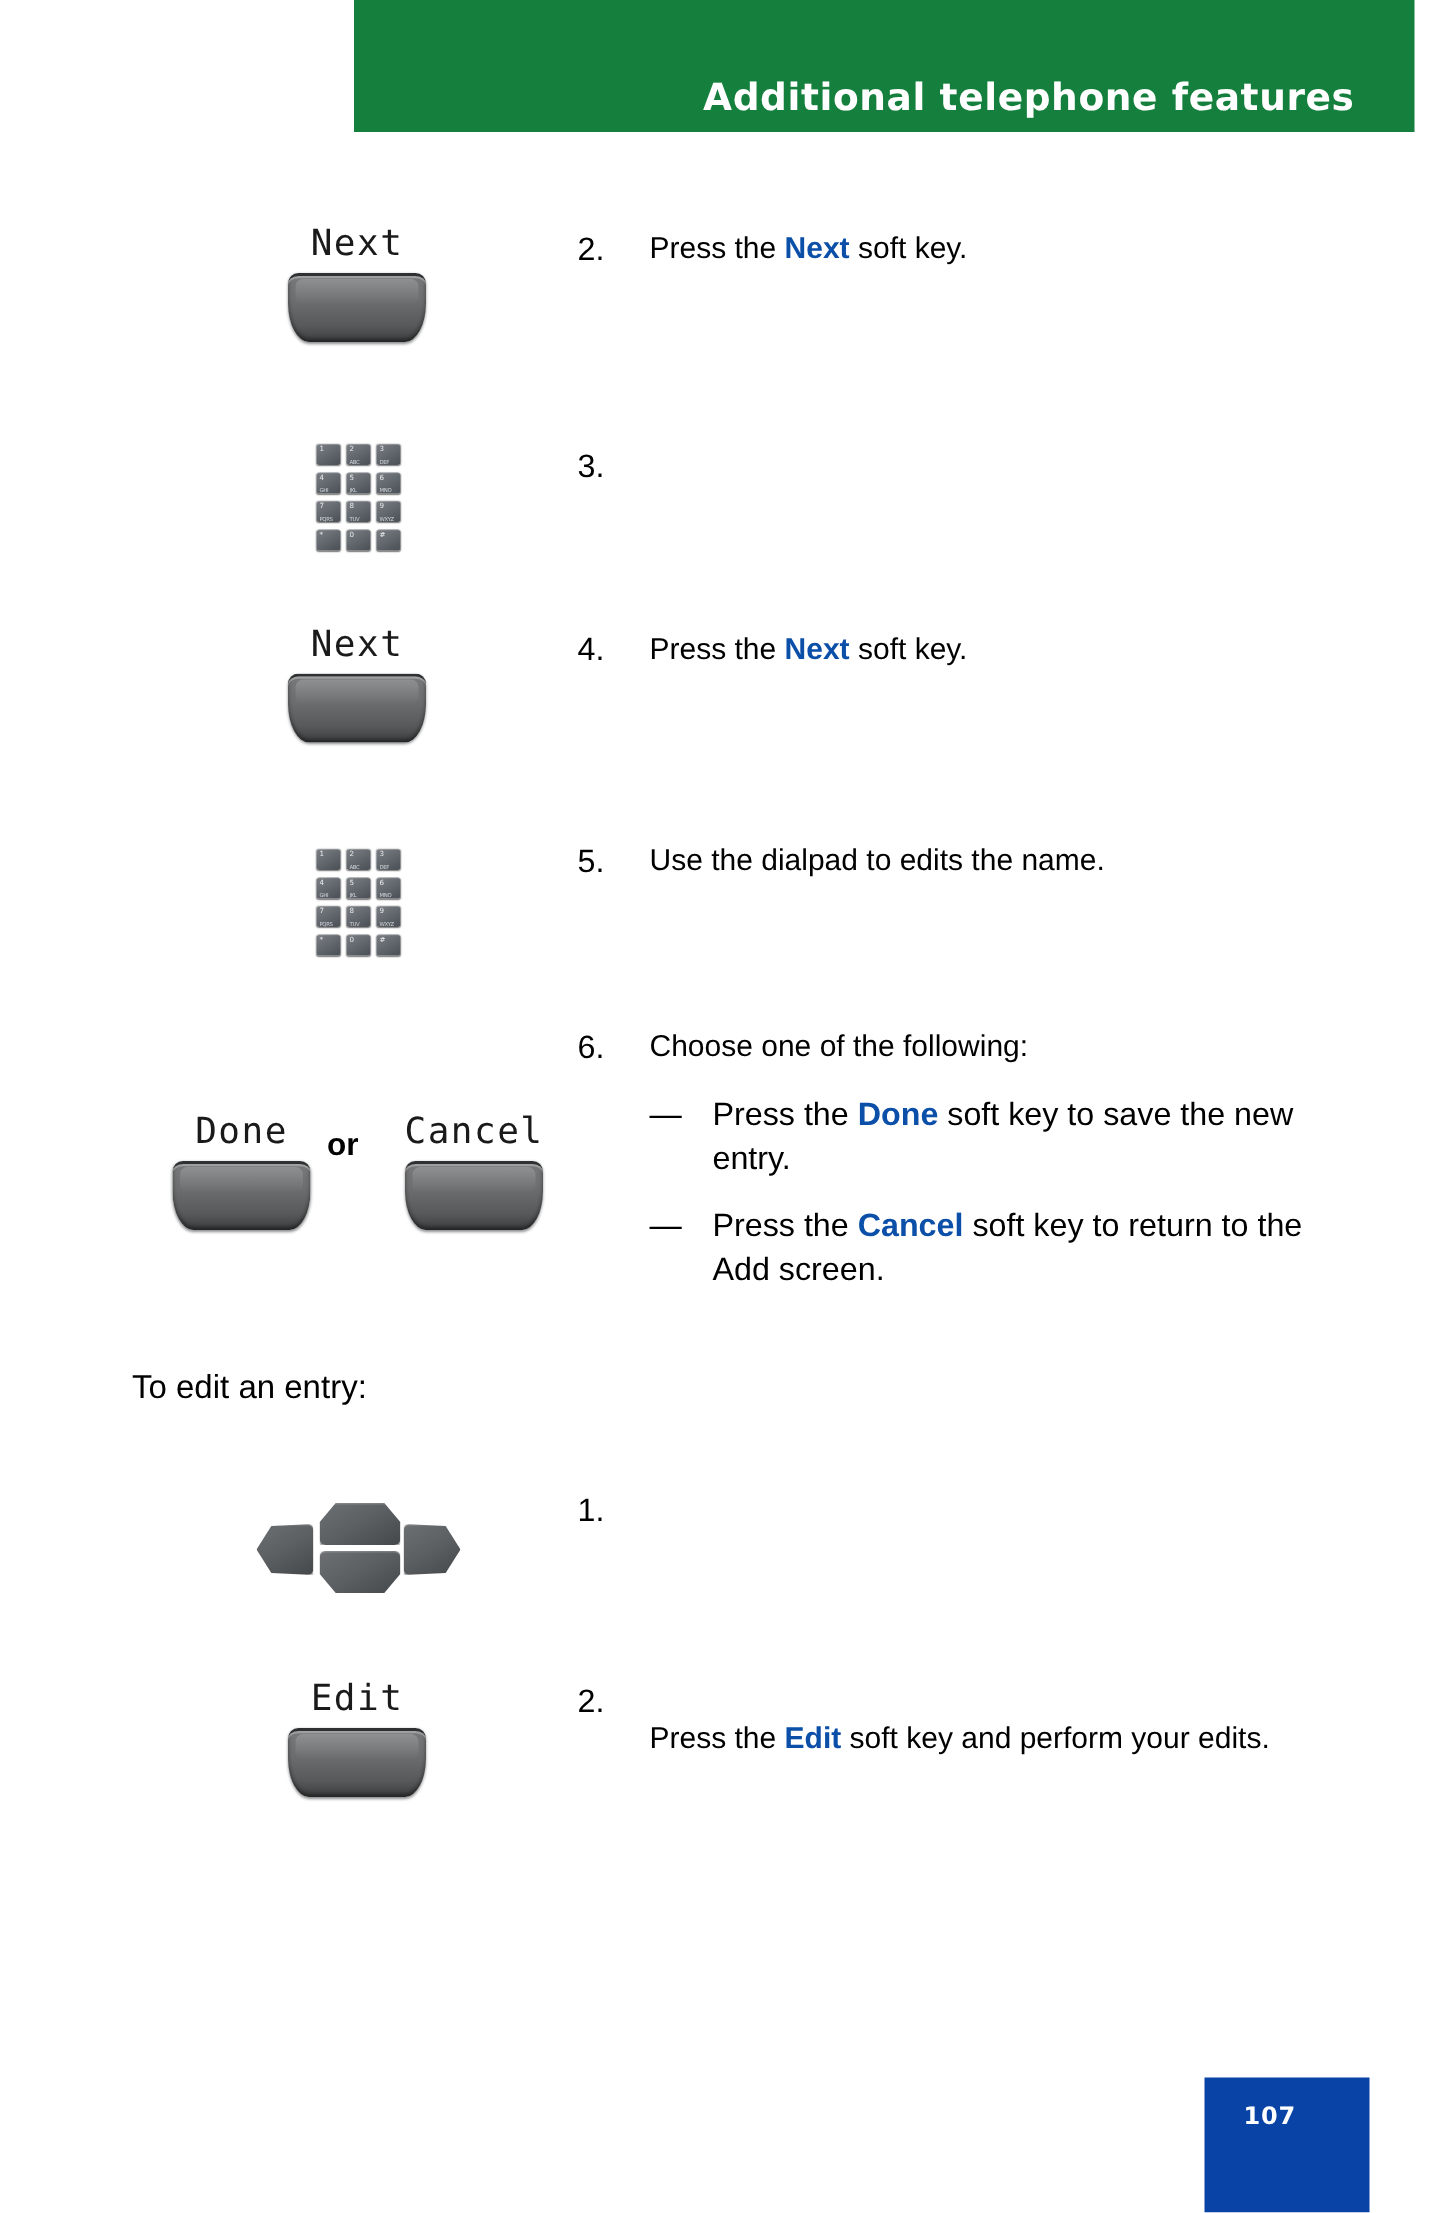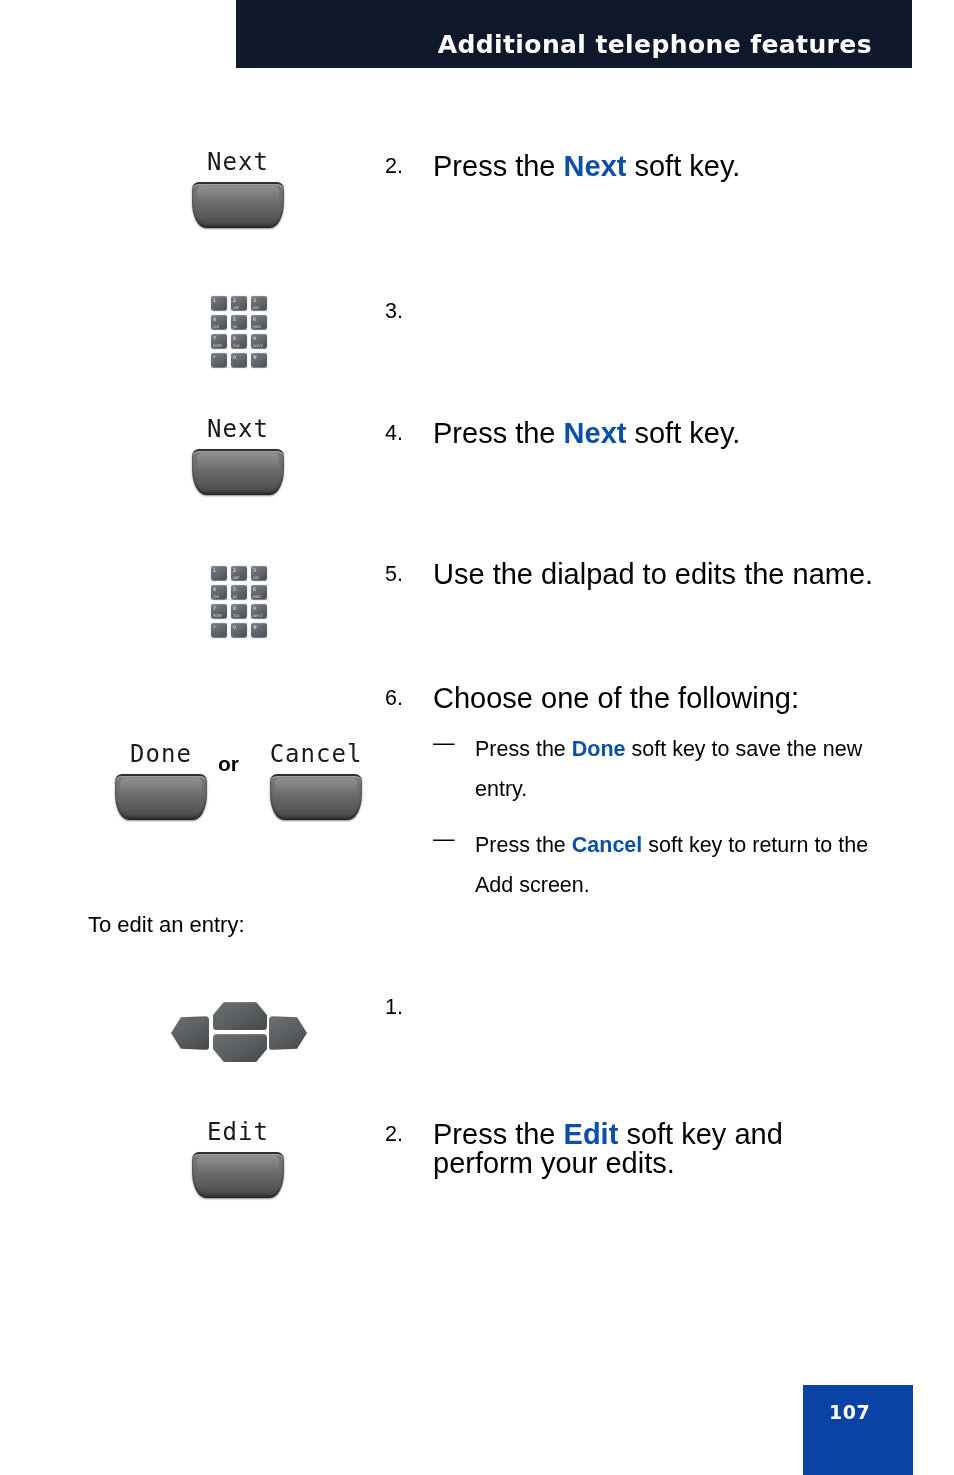--- a/index.html
+++ b/index.html
@@ -14,22 +14,23 @@
     font-family: "Liberation Sans", sans-serif;
     overflow: hidden;
   }
 
   
   .header-band {
     position: absolute;
     left: 236px;
     top: 0;
     width: 676px;
-    height: 68px;
-    background: #0f172a;
+    height: 88px;
+    background: #15803d;
+    padding-left: 31px;
   }
   .header-title {
     position: absolute;
     right: 40px;
     bottom: 9px;
     color: #ffffff;
     font-size: 25px;
     font-weight: bold;
     letter-spacing: 0.4px;
     white-space: nowrap;
@@ -43,44 +44,45 @@
     align-items: flex-start;
   }
   .step-num {
     width: 48px;
     font-size: 21.5px;
     color: #000;
     line-height: 29px;
     flex: none;
   }
   .step-body {
-    font-size: 29px;
+    font-size: 20px;
     color: #000;
     line-height: 29px;
+    text-align: right;
   }
   .kw {
     color: #0B4FA8;
     font-weight: bold;
   }
 
   
   .subitem {
     display: flex;
     align-items: flex-start;
     margin-top: 16px;
   }
   .dash {
     width: 42px;
     flex: none;
     font-size: 21.5px;
     line-height: 29px;
   }
   .sub-text {
     font-size: 21.5px;
-    line-height: 40px;
+    line-height: 29px;
     max-width: 436px;
   }
 
   
   .softkey {
     position: absolute;
     width: 150px;
     text-align: center;
   }
   .softkey-label {
@@ -225,21 +227,21 @@
     top: 1385px;
     width: 110px;
     height: 90px;
     background: #0A43A6;
   }
   .page-num {
     position: absolute;
     left: 26px;
     top: 16px;
     color: #ffffff;
-    font-size: 19px;
+    font-size: 16px;
     font-weight: bold;
     font-family: "DejaVu Sans", sans-serif;
     letter-spacing: 0.5px;
   }
 </style>
 </head>
 <body>
 
 <div class="header-band">
   <div class="header-title">Additional telephone features</div>
@@ -407,18 +409,18 @@
 <div class="step" style="left:385px; top:993px; width:500px;">
   <div class="step-num">1.</div>
 </div>
 
 <div class="softkey" style="left:163px; top:1118px;">
   <div class="softkey-label">Edit</div>
   <div class="softkey-btn"></div>
 </div>
 <div class="step" style="left:385px; top:1120px; width:500px;">
   <div class="step-num">2.</div>
-  <div class="step-body" style="max-width:452px;"><span>Press the </span><span class="kw">Edit</span><span> soft key and perform your edits.</span></div>
+  <div class="step-body" style="max-width:452px;margin-top:25px;"><span>Press the </span><span class="kw">Edit</span><span> soft key and perform your edits.</span></div>
 </div>
 
 <div class="page-box">
   <div class="page-num">107</div>
 </div>
 
 </body></html>

